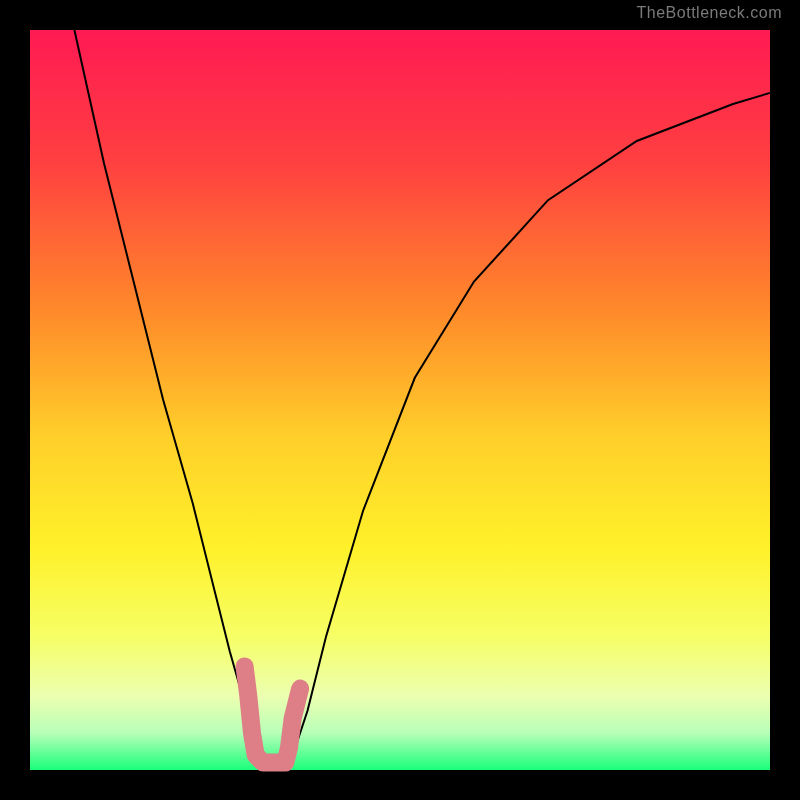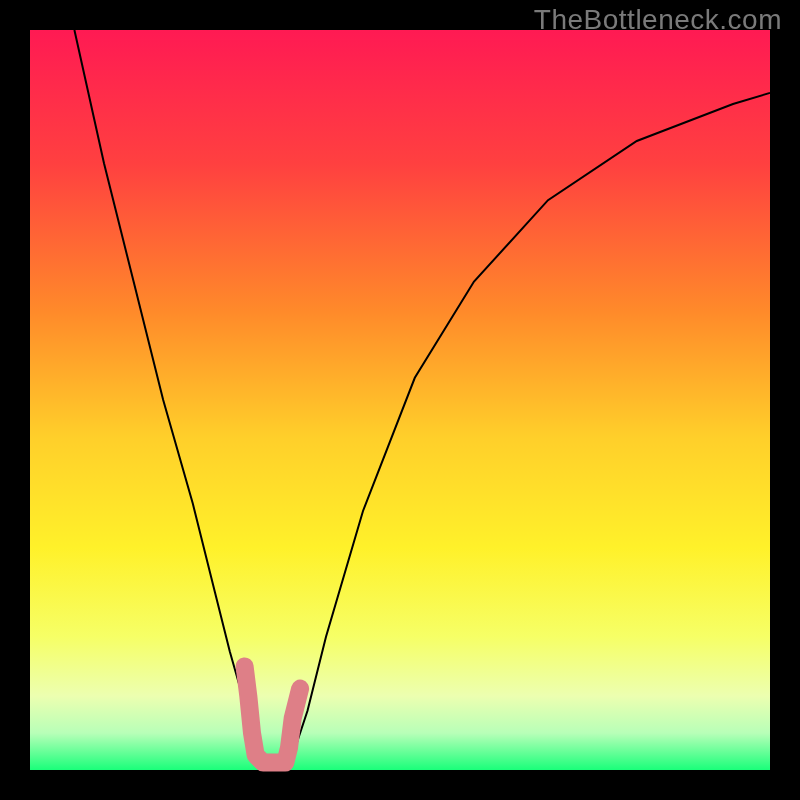--- a/index.html
+++ b/index.html
@@ -15,21 +15,21 @@
     position: relative;
     width: 800px;
     height: 800px;
     background: #000;
   }
   .watermark {
     position: absolute;
     top: 4px;
     right: 18px;
     color: #7a7a7a;
-    font-size: 28px;
+    font-size: 16px;
     font-weight: 500;
     letter-spacing: 0.5px;
     z-index: 5;
   }
   svg {
     position: absolute;
     top: 0;
     left: 0;
   }
 </style>

